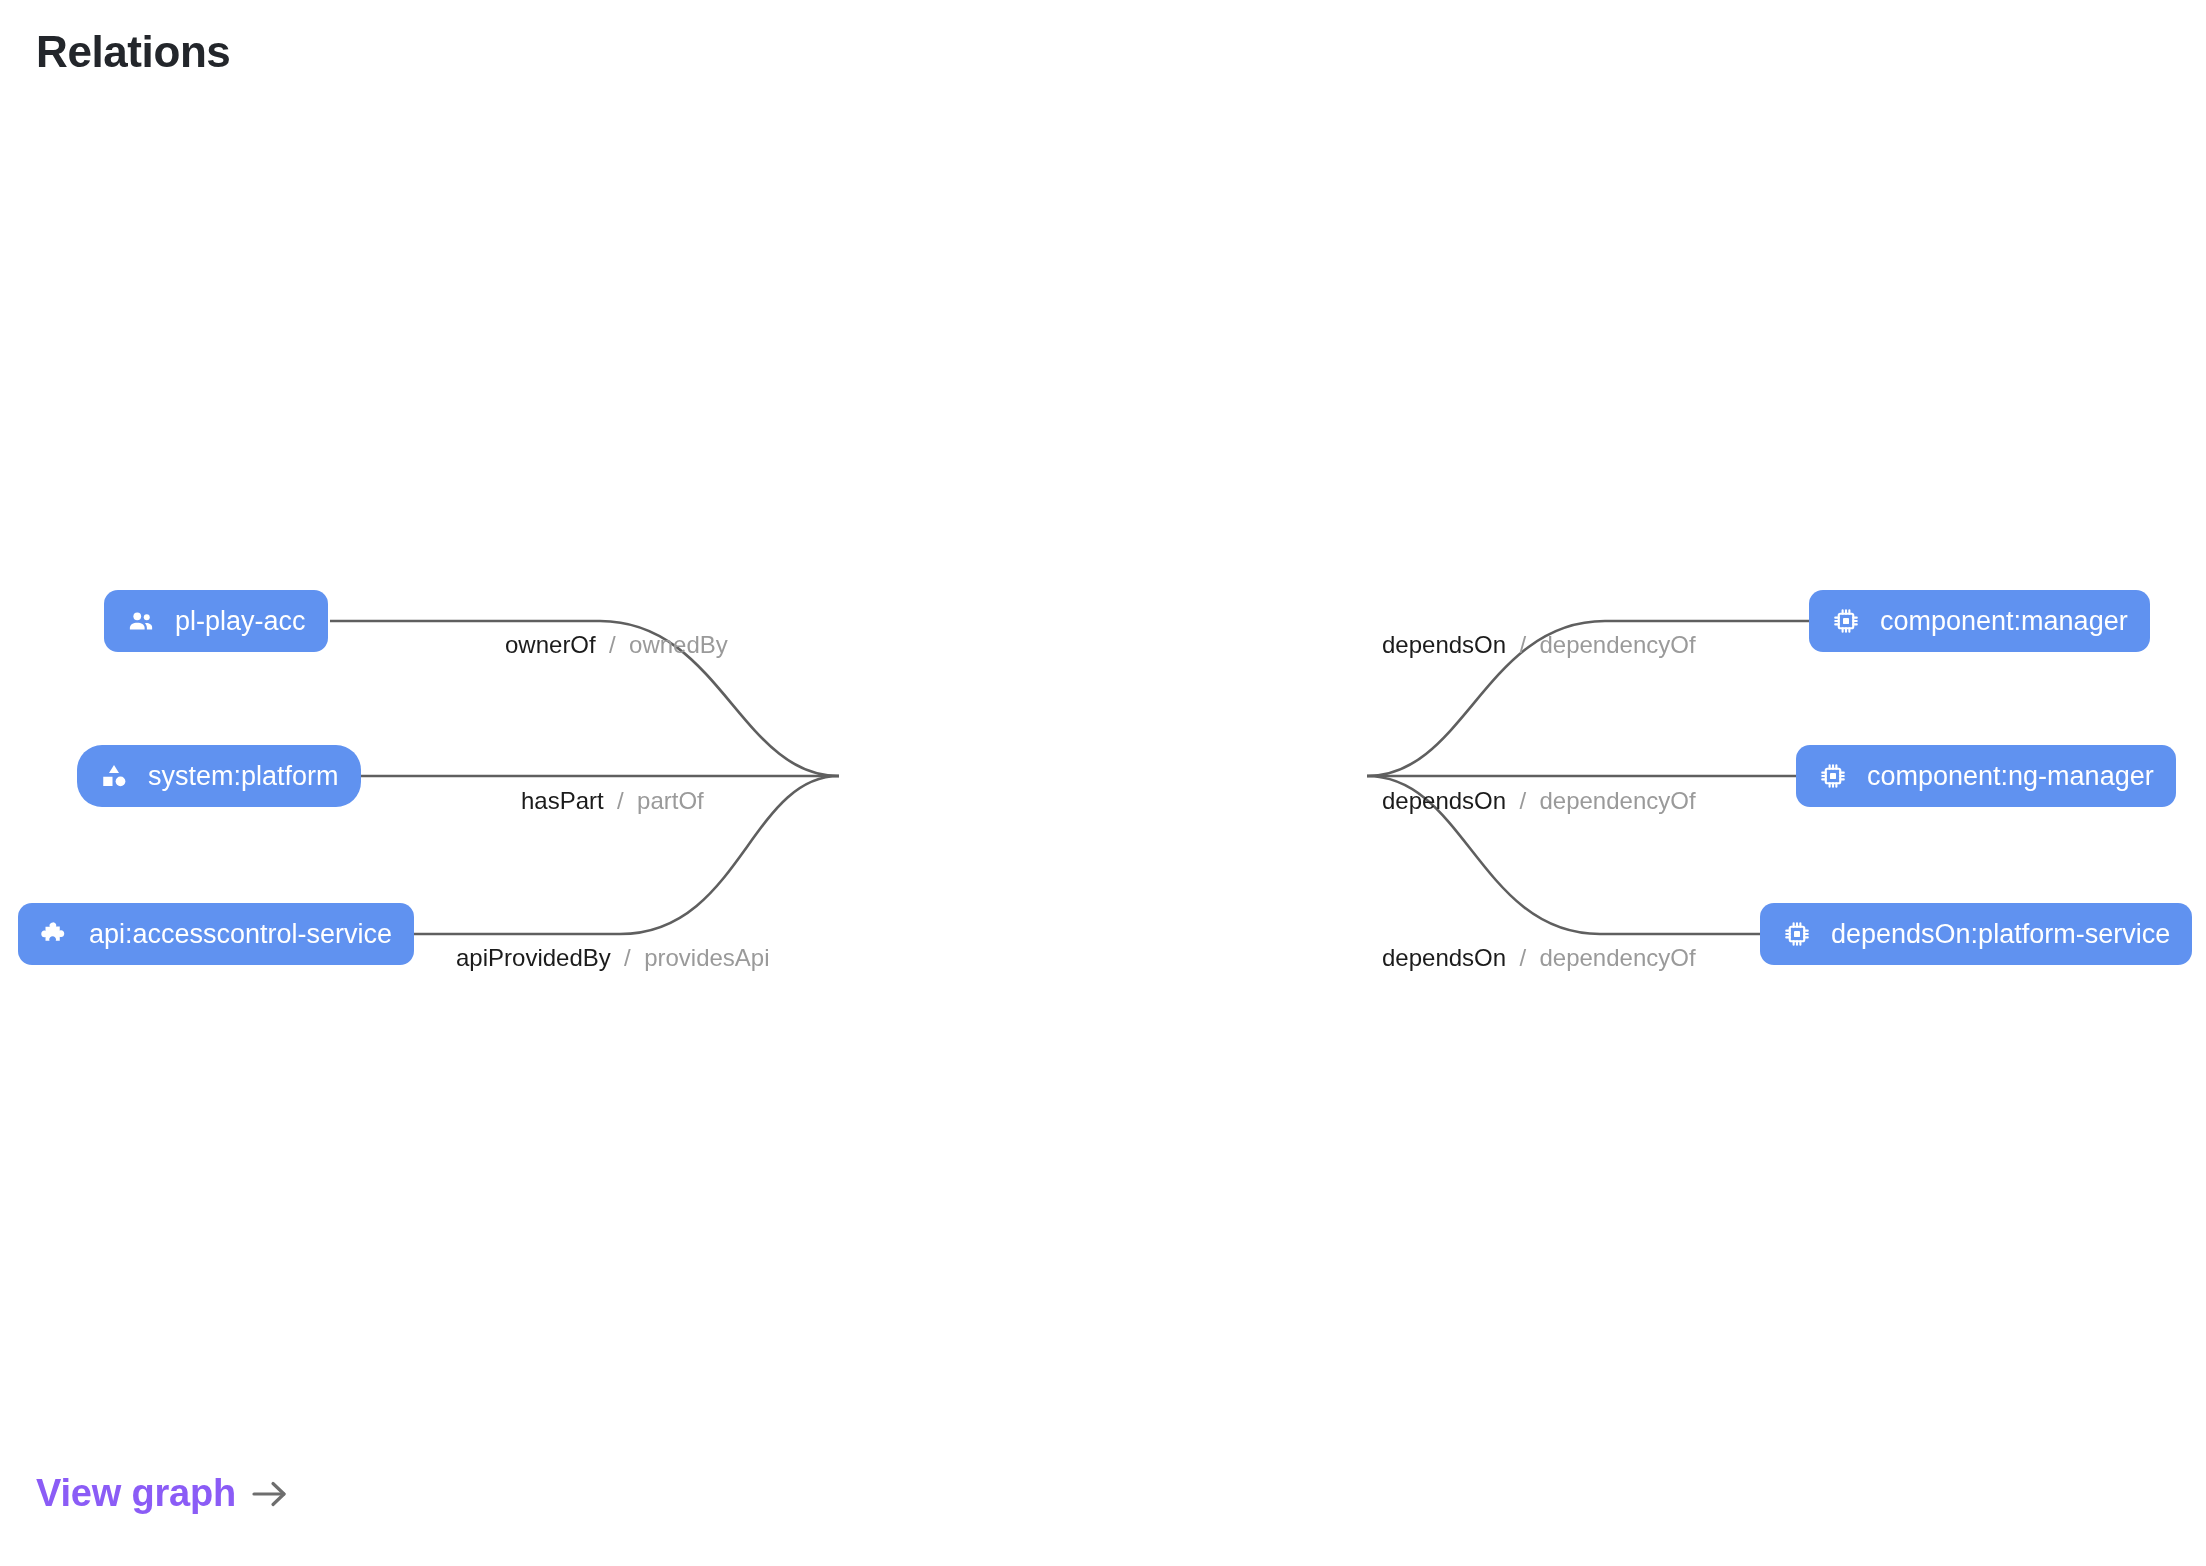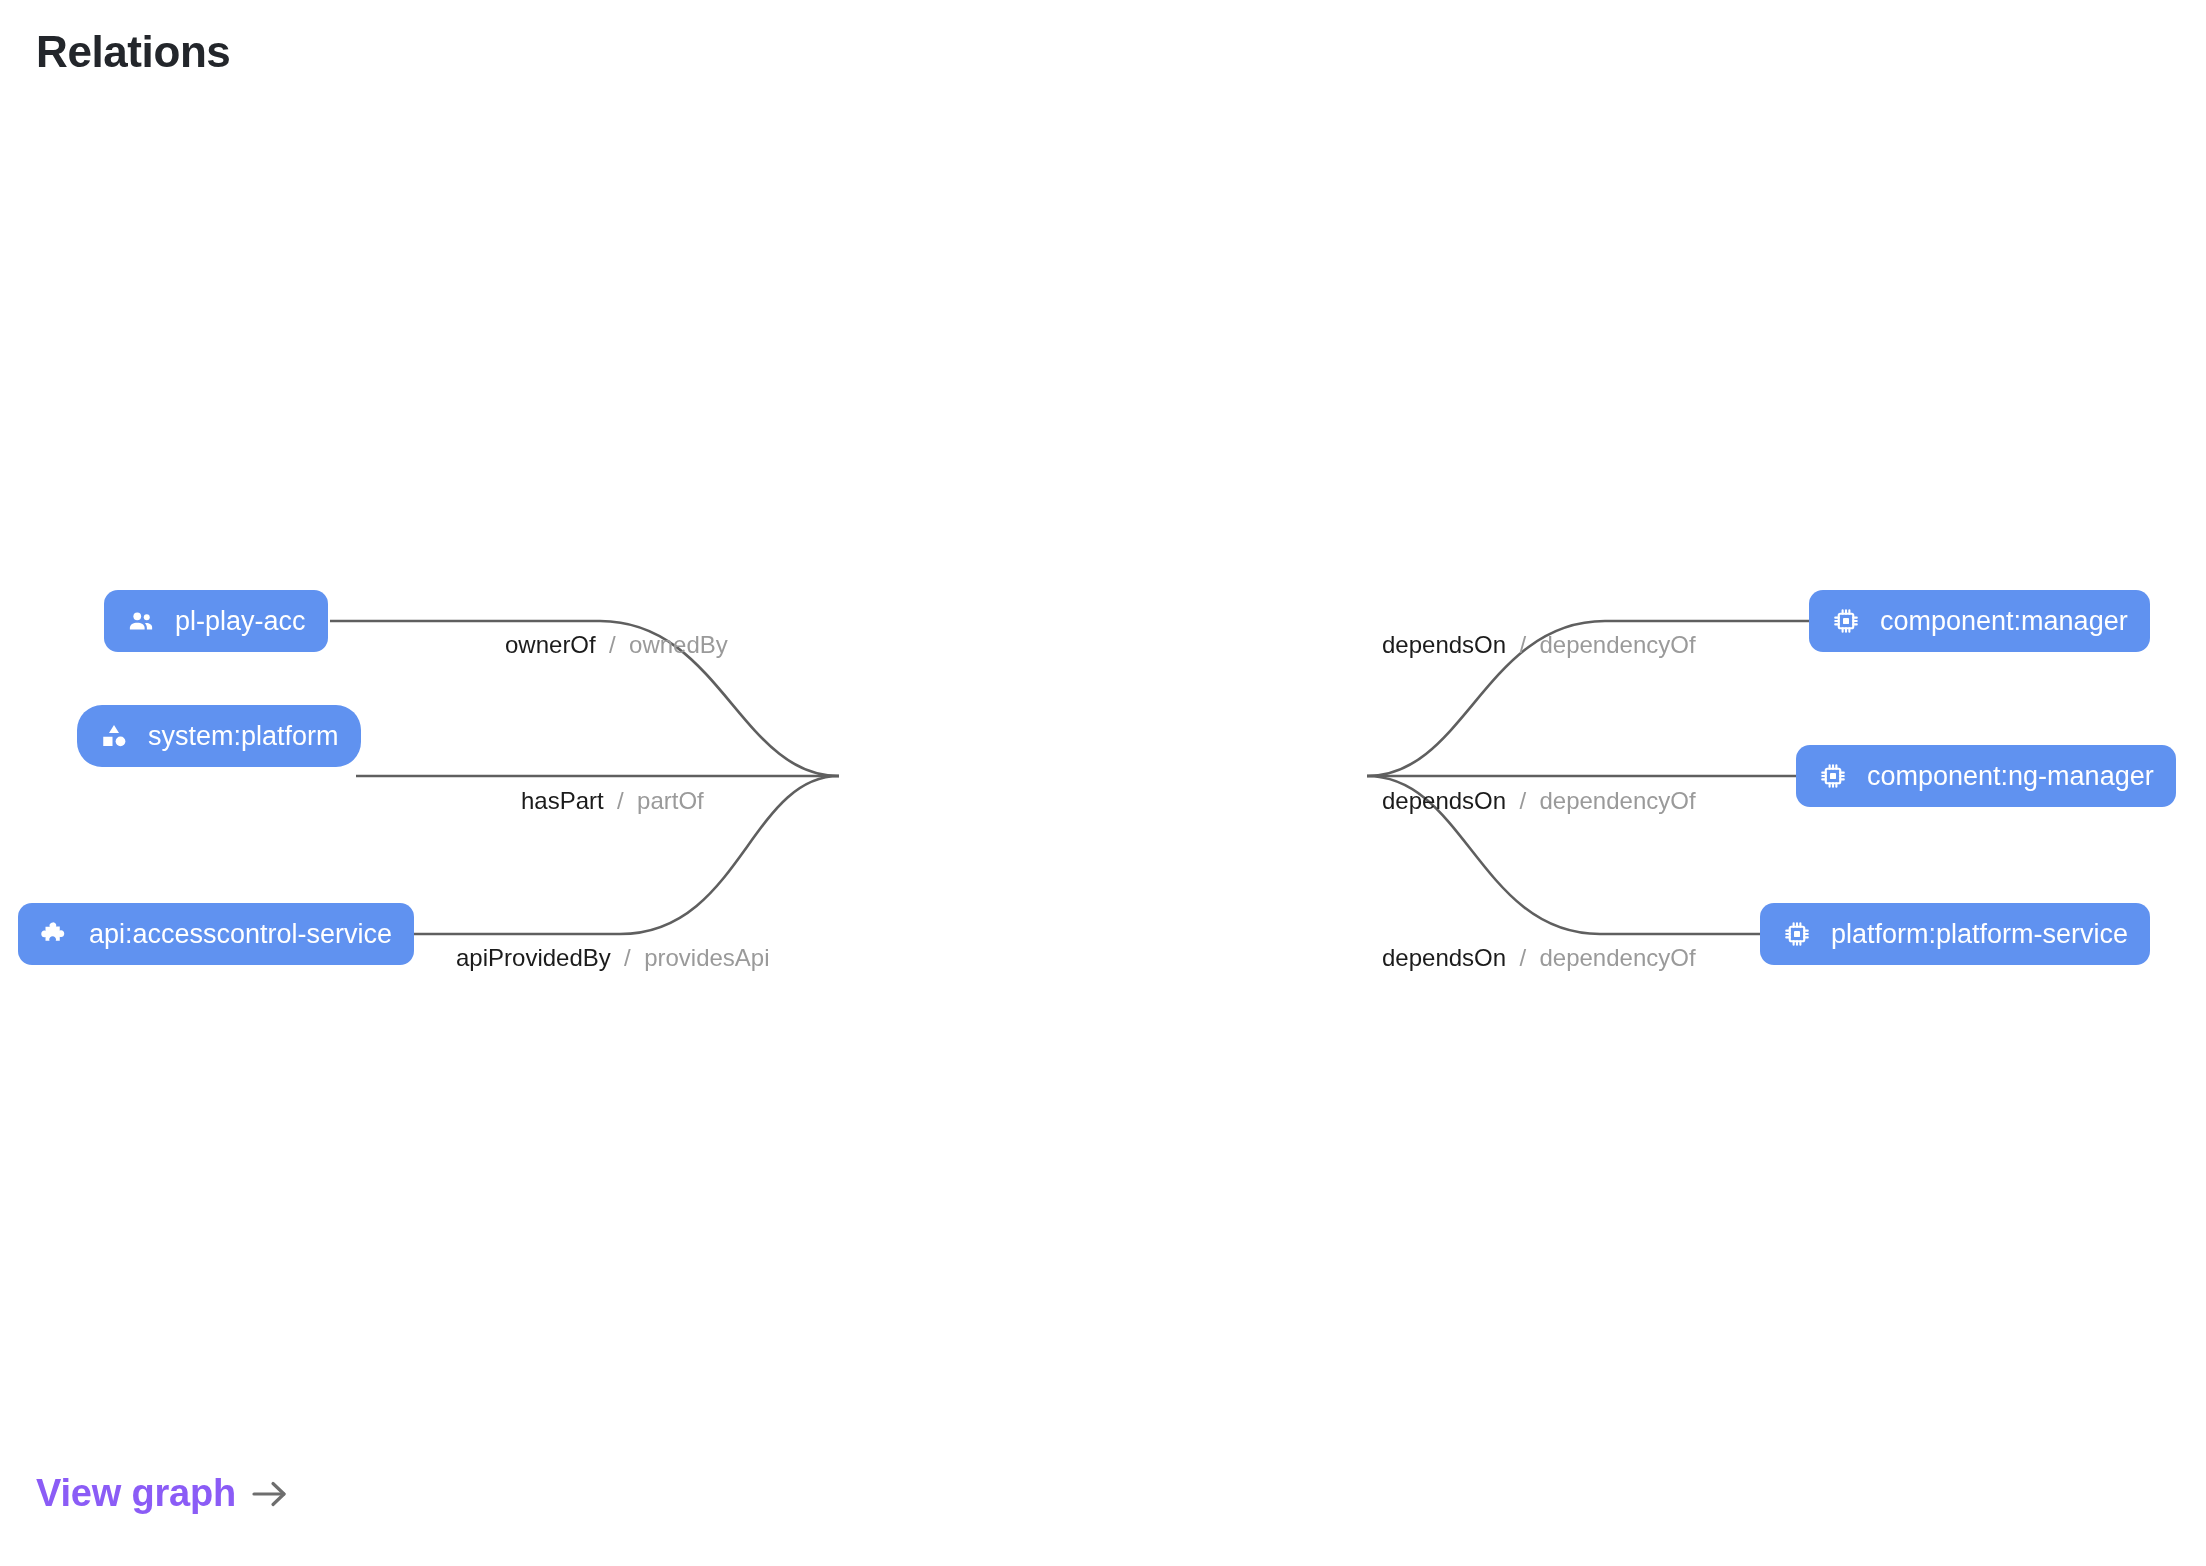--- a/index.html
+++ b/index.html
@@ -78,21 +78,21 @@
     width: 30px;
     height: 30px;
     flex: 0 0 30px;
   }
   .node-icon svg {
     display: block;
   }
 
   
   #node-pl-play-acc       { left: 104px;  top: 590px; }
-  #node-system-platform   { left: 77px;   top: 705px; border-radius: 25px; }
+  #node-system-platform   { left: 77px;   top: 745px; border-radius: 25px; }
   #node-api-accesscontrol { left: 18px;   top: 903px; }
   #node-center            { left: 839px;  top: 745px; }
   #node-manager           { left: 1809px; top: 590px; }
   #node-ng-manager        { left: 1796px; top: 745px; }
   #node-platform-service  { left: 1760px; top: 903px; }
 
   
   .edge-label {
     position: absolute;
     font-size: 24px;
@@ -214,21 +214,21 @@
   </div>
 
   <div class="node blue" id="node-platform-service">
     <span class="node-icon">
       <svg width="30" height="30" viewBox="0 0 24 24" fill="none" stroke="#ffffff" stroke-width="1.7">
         <rect x="6.2" y="6.2" width="11.6" height="11.6" rx="1.2"></rect>
         <rect x="9.6" y="9.6" width="4.8" height="4.8" rx="0.7" fill="#ffffff" stroke="none"></rect>
         <path d="M9.3 6.2V3.4M12 6.2V3.4M14.7 6.2V3.4M9.3 20.6v-2.8M12 20.6v-2.8M14.7 20.6v-2.8M6.2 9.3H3.4M6.2 12H3.4M6.2 14.7H3.4M20.6 9.3h-2.8M20.6 12h-2.8M20.6 14.7h-2.8" stroke-linecap="round"></path>
       </svg>
     </span>
-    <span class="node-label">platform:platform-service</span>
+    <span class="node-label">dependsOn:platform-service</span>
   </div>
 
   <div class="edge-label" id="label-ownerOf">
     <span>ownerOf</span>
     <span class="sep" style="white-space: pre;"> / </span>
     <span class="inverse">ownedBy</span>
   </div>
 
   <div class="edge-label" id="label-hasPart">
     <span>hasPart</span>

